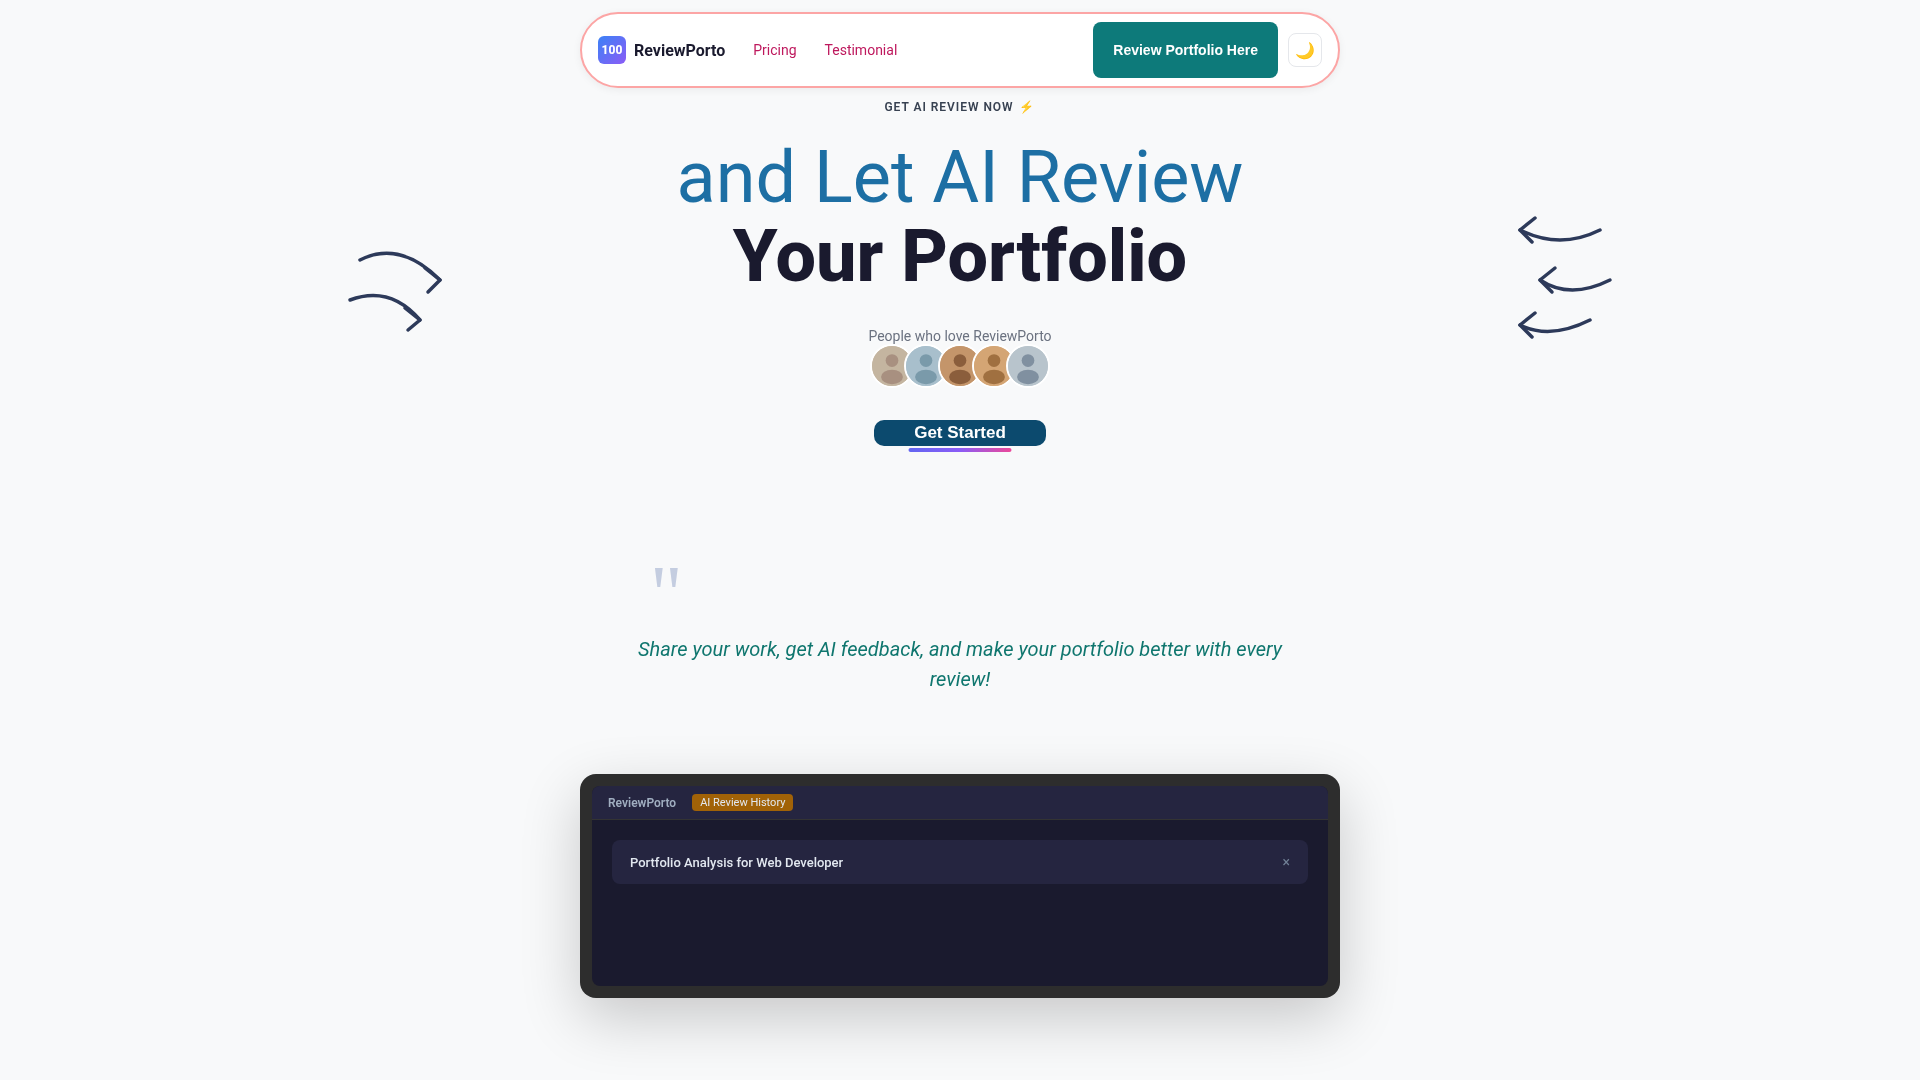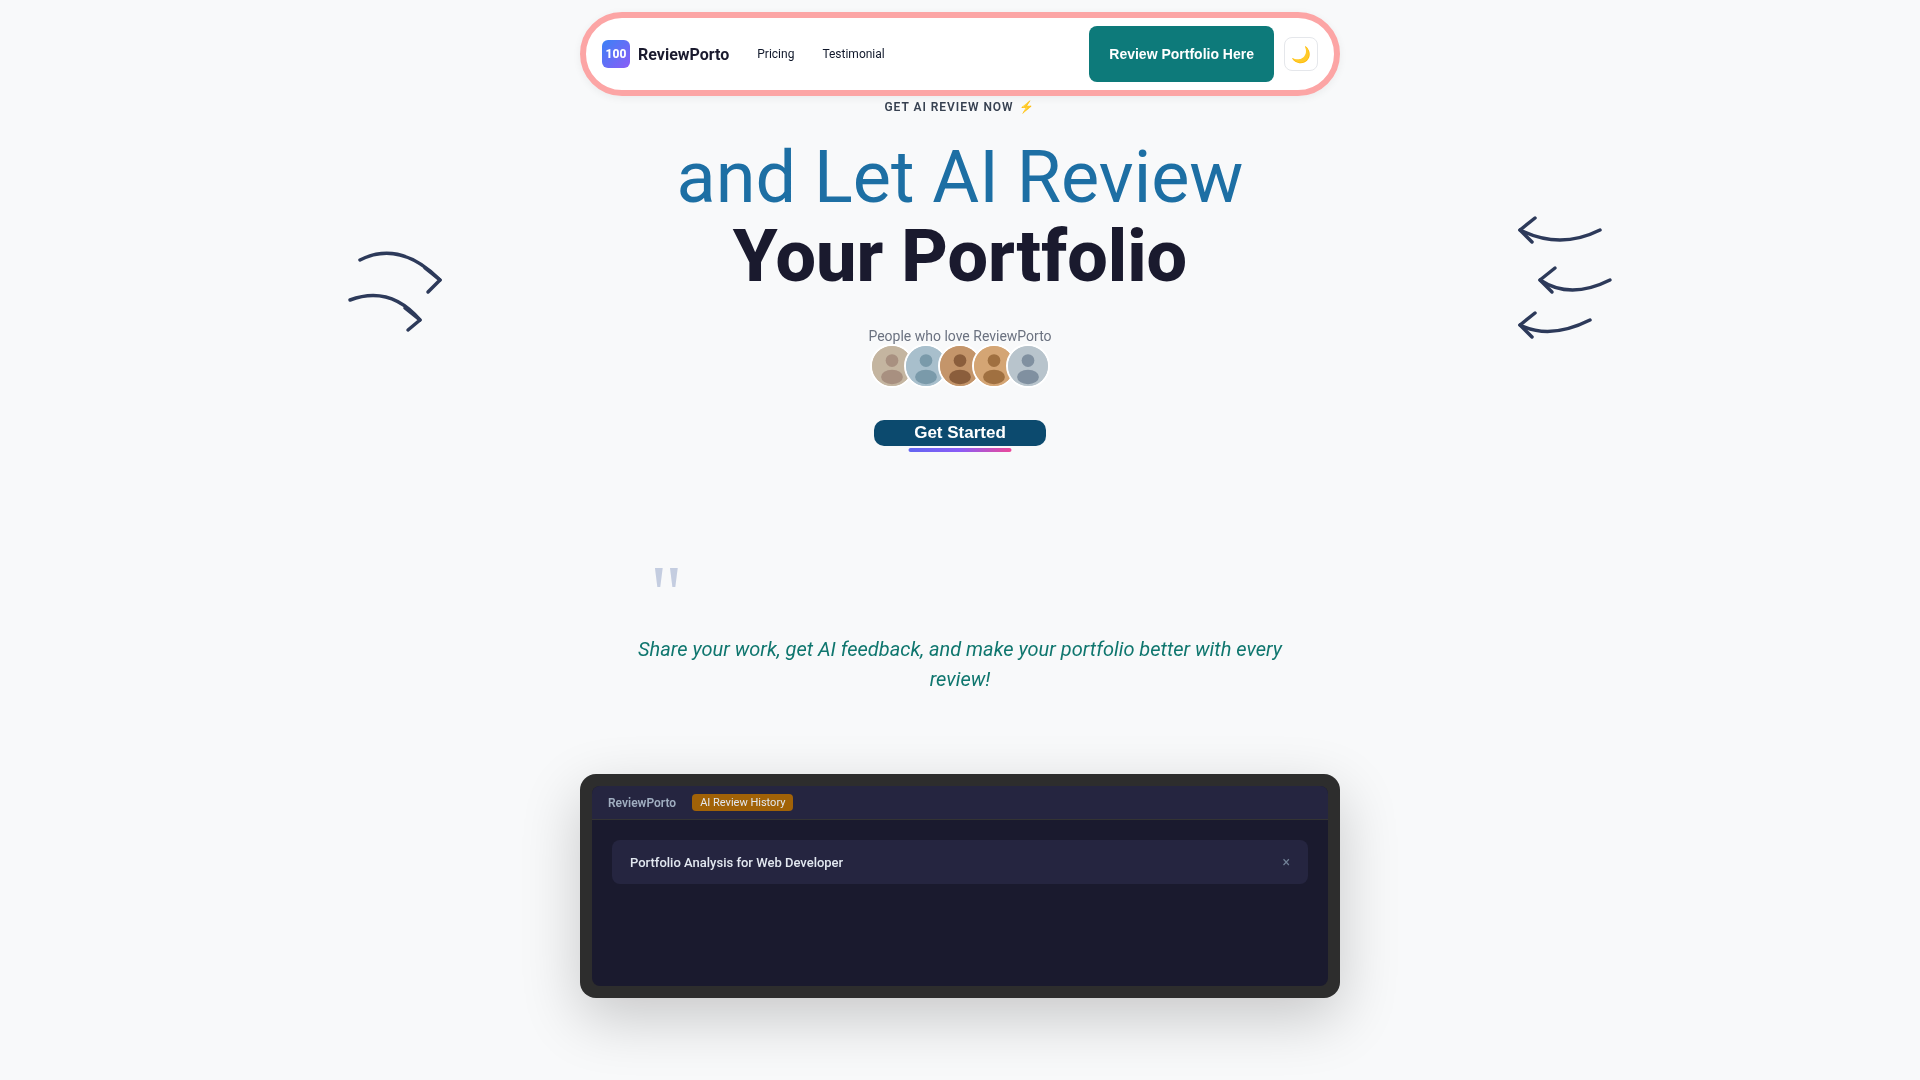--- a/index.html
+++ b/index.html
@@ -17,21 +17,21 @@
     }
 
     
     nav {
       position: fixed;
       top: 0;
       left: 50%;
       transform: translateX(-50%);
       width: 760px;
       background: #fff;
-      border: 6px solid #fca5a5;
+      border: 2px solid #fca5a5;
       border-radius: 50px;
       margin-top: 12px;
       padding: 8px 16px;
       display: flex;
       align-items: center;
       justify-content: space-between;
       z-index: 100;
       box-shadow: 0 2px 8px rgba(0,0,0,0.06);
     }
 
@@ -58,22 +58,22 @@
       border-radius: 6px;
       display: flex;
       align-items: center;
       justify-content: center;
       color: white;
       font-size: 12px;
       font-weight: 800;
     }
 
     .nav-link {
-      font-size: 12px;
-      color: #0f172a;
+      font-size: 14px;
+      color: #be185d;
       text-decoration: none;
       cursor: pointer;
     }
 
     .nav-right {
       display: flex;
       align-items: center;
       gap: 10px;
     }
 

